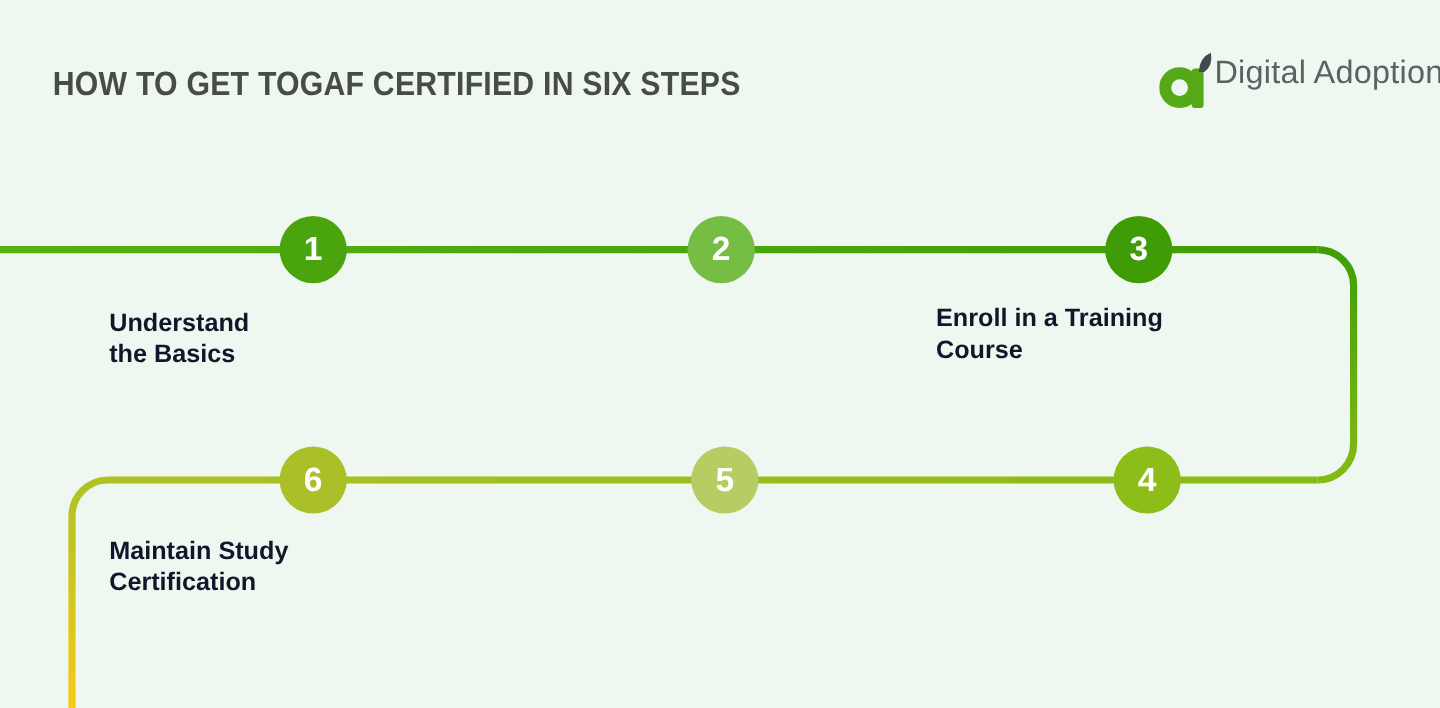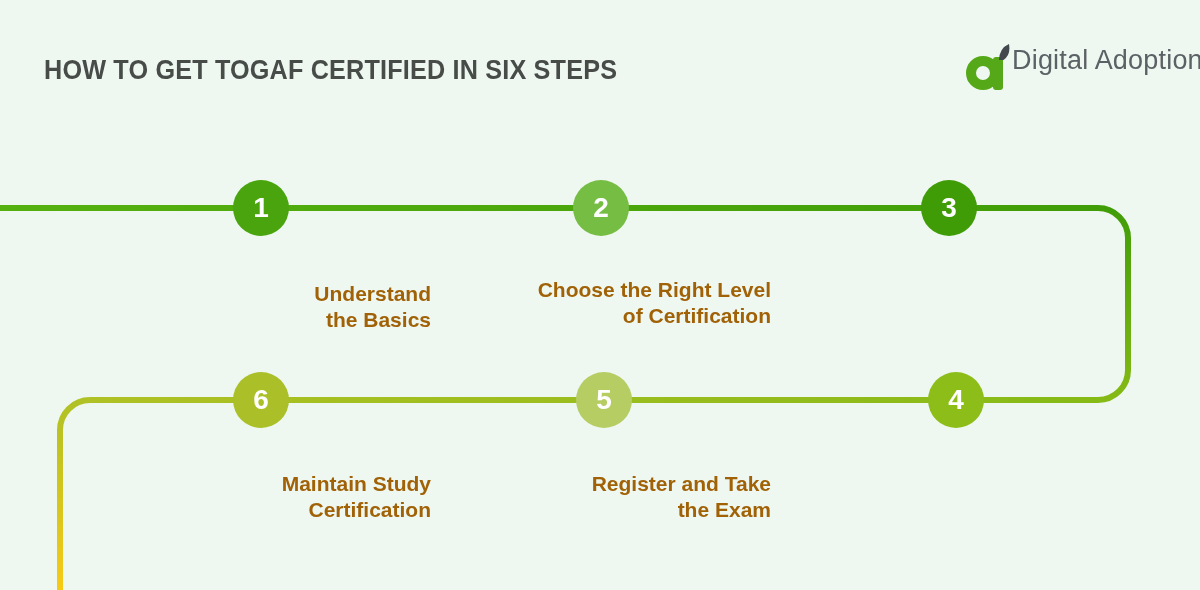--- a/index.html
+++ b/index.html
@@ -48,27 +48,26 @@
   .c1 { left: 233px; top: 180px; }
   .c2 { left: 573px; top: 180px; }
   .c3 { left: 921px; top: 180px; }
   .c4 { left: 928px; top: 372px; }
   .c5 { left: 576px; top: 372px; }
   .c6 { left: 233px; top: 372px; }
 
   .step-label {
     position: absolute;
     width: 340px;
-    text-align: right;
+    text-align: left;
     font-size: 21px;
     font-weight: bold;
     line-height: 1.25;
-    color: #a16207;
+    color: #0f172a;
     white-space: pre-line;
-    margin-top: 24px;
   }
   .l1 { left: 91px;  top: 257px; }
   .l2 { left: 431px; top: 253px; }
   .l3 { left: 780px; top: 253px; }
   .l4 { left: 783px; top: 447px; }
   .l5 { left: 431px; top: 447px; }
   .l6 { left: 91px;  top: 447px; }
 </style>
 </head>
 <body>
@@ -125,20 +124,18 @@
   </div>
   <div class="circle c5" style="background-color: rgb(182, 205, 100);">
     <span>5</span>
   </div>
   <div class="circle c6" style="background-color: rgb(170, 191, 40);">
     <span>6</span>
   </div>
 
   <div class="step-label l1">Understand
 the Basics</div>
-  <div class="step-label l2">Choose the Right Level
-of Certification</div>
-  <div class="step-label l5">Register and Take
-the Exam</div>
+  <div class="step-label l3">Enroll in a Training
+Course</div>
   <div class="step-label l6">Maintain Study
 Certification</div>
 
 </div>
 
 </body></html>

